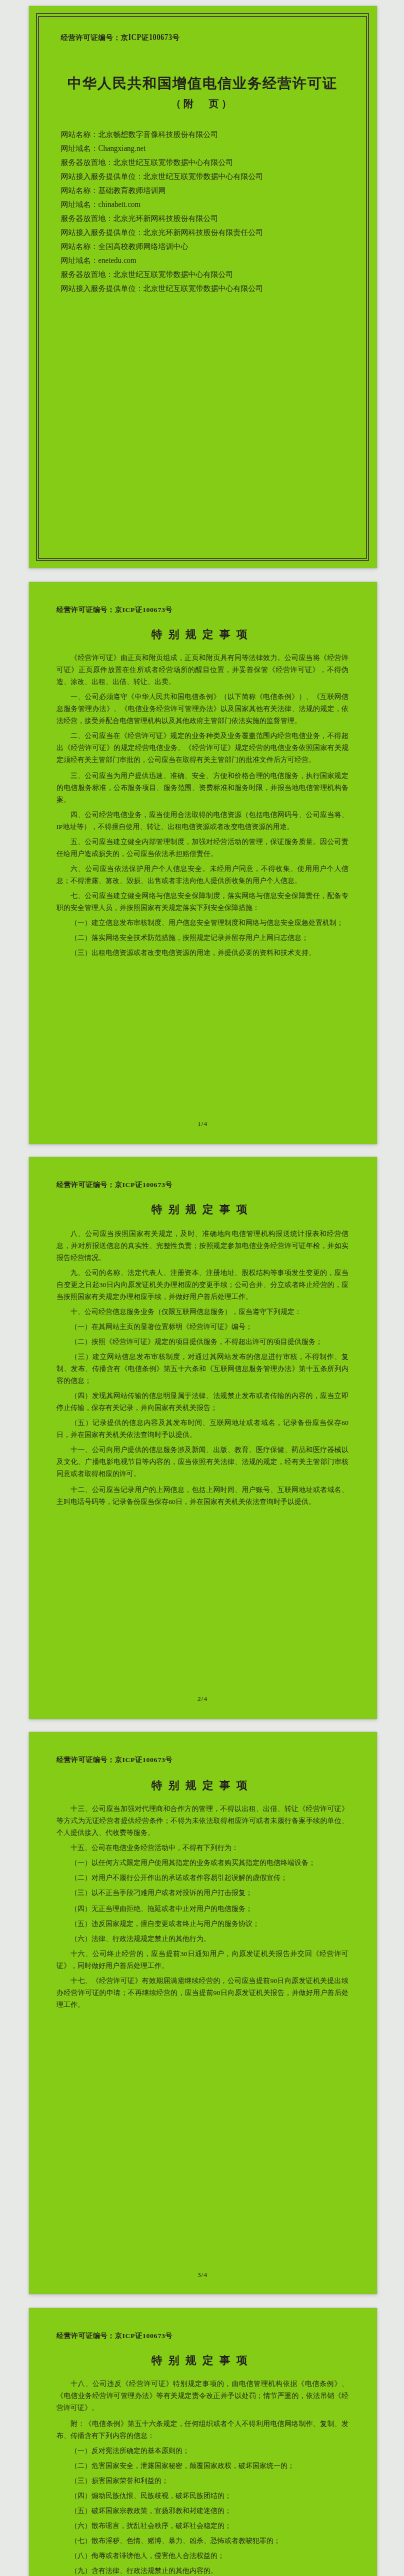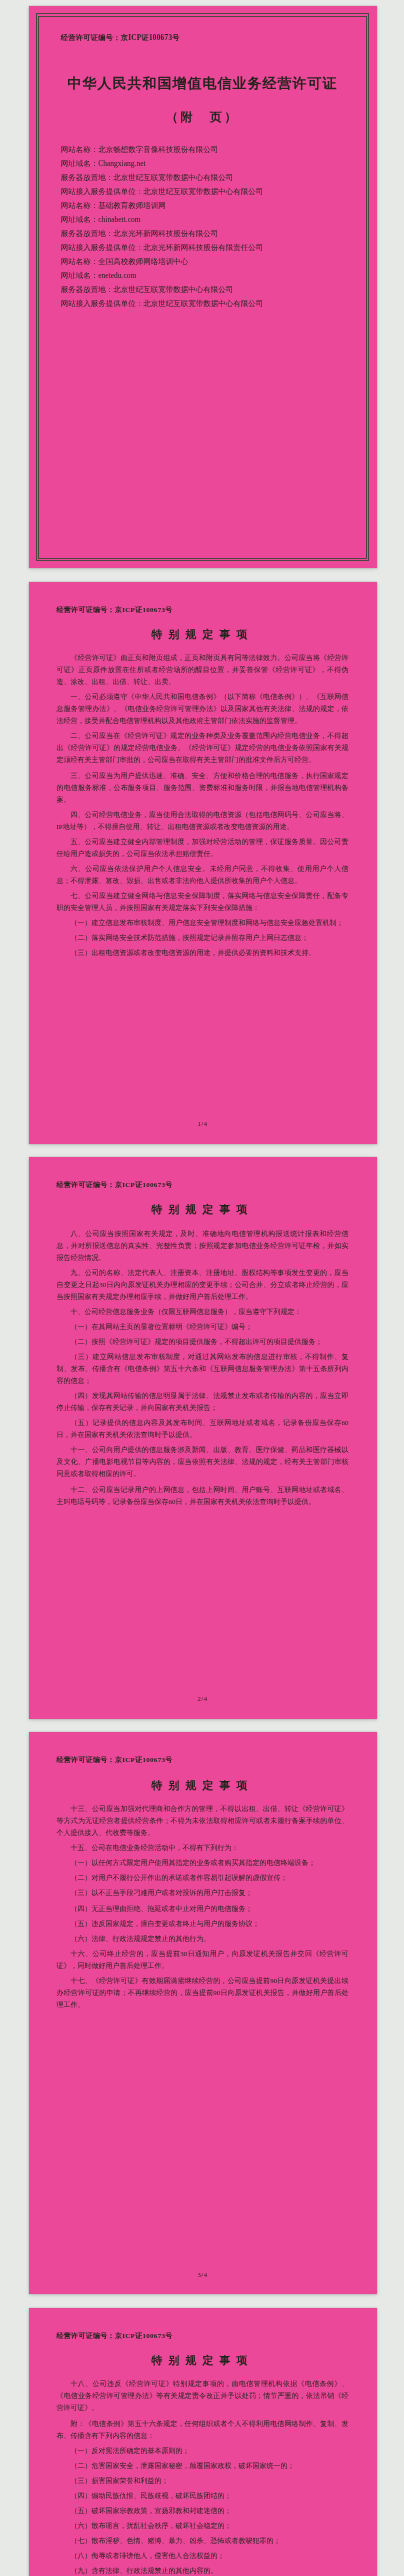--- a/index.html
+++ b/index.html
@@ -15,21 +15,21 @@
     display:flex;
     flex-direction:column;
     align-items:center;
     gap:13.4px;
     padding:6.2px 0;
     box-sizing:border-box;
   }
   .page{
     width:348px;
     height:562px;
-    background:#ec4899;
+    background:#84cc16;
     box-shadow:0 0 1px rgba(0,0,0,.30), 0 1px 3.6px rgba(0,0,0,.18);
     box-sizing:border-box;
     position:relative;
     overflow:hidden;
   }
   
   .page.cert{padding:7.2px;}
   .frame{
     border:1px solid #4a4740;
     height:100%;
@@ -50,24 +50,24 @@
   .cert-title{
     margin:32px 0 0;
     text-align:center;
     font-size:14px;
     font-weight:bold;
     letter-spacing:1px;
     line-height:1.3;
   }
   .cert-subtitle{
     text-align:center;
-    font-size:12px;
+    font-size:10px;
     font-weight:bold;
     letter-spacing:2.6px;
-    margin-top:15px;
+    margin-top:3px;
   }
   .cert-body{
     margin-top:17.5px;
     font-size:7.5px;
     line-height:14px;
   }
   .cert-body p{margin:0;text-align:justify;}
   .site-group{margin:0;}
   
   .page.prov{padding:23px 28px 20.6px;}

